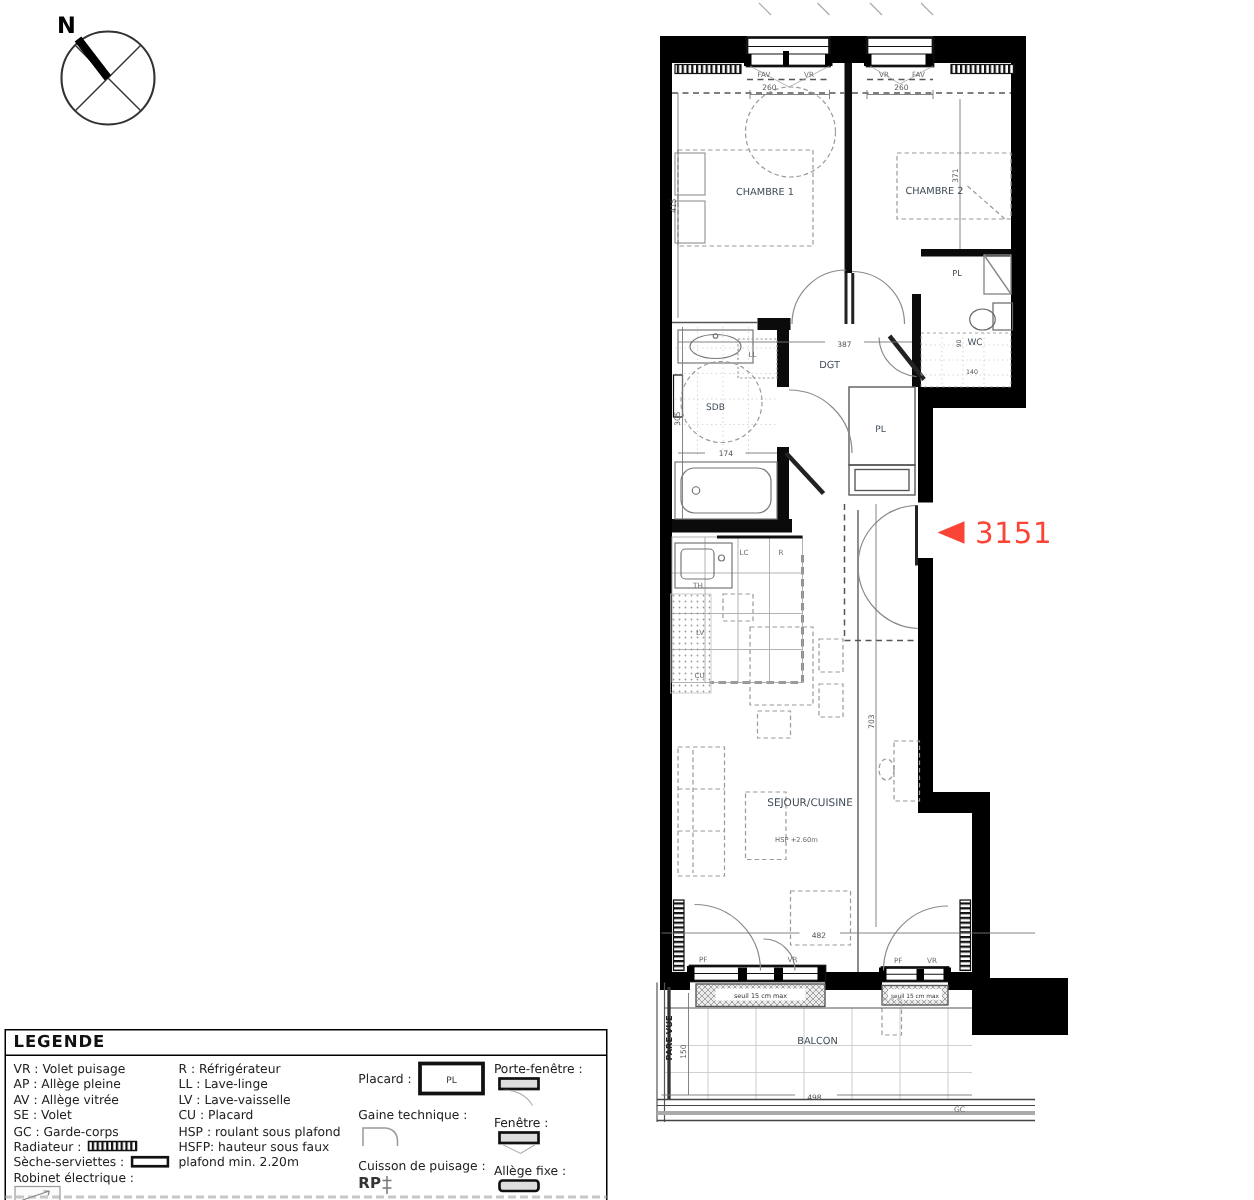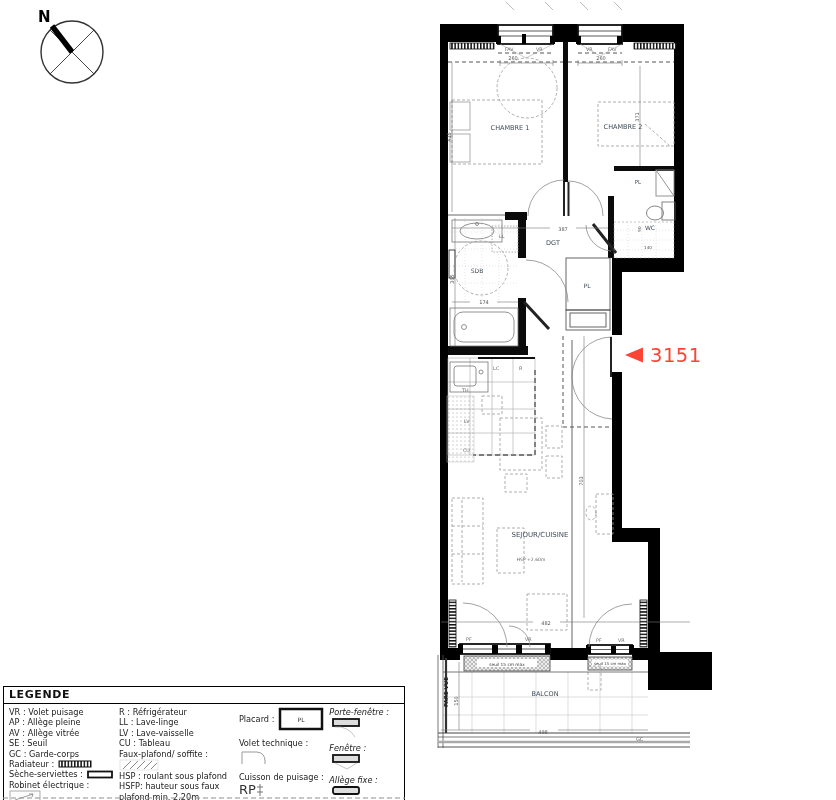--- a/index.html
+++ b/index.html
@@ -7,21 +7,21 @@
           font-family:"DejaVu Sans",sans-serif;}
   svg text{font-family:"DejaVu Sans",sans-serif;}
   
   .legend{position:absolute;left:3px;top:686px;width:402px;height:131px;
           border:1.3px solid #000;background:#fff;color:#222;box-sizing:border-box;}
   .legend-title{font-size:11px;font-weight:600;letter-spacing:.6px;padding:1px 5px 2px 5px;
           border-bottom:1px solid #000;color:#111;}
   .legend-body{display:flex;padding:3px 4px 0 5px;font-size:8.2px;line-height:10.4px;color:#222;}
   .lcol1{width:112px;} .lcol2{width:122px;} .lcol3{width:92px;} .lcol4{width:72px;}
   .lrow{display:flex;align-items:center;flex-wrap:wrap;column-gap:4px;}
-  .lcol3 .lrow{margin-bottom:6.5px;} .lcol4 .lrow{margin-bottom:3.5px;font-style:italic;}
+  .lcol3 .lrow{margin-bottom:6.5px;} .lcol4 .lrow{margin-bottom:3.5px;}
   .sym{display:inline-flex;align-items:center;flex:0 0 auto;}
   .cut-note{position:absolute;left:3px;top:796px;width:402px;height:4px;overflow:hidden;}
   .cut-note .streak{height:2px;margin-top:1px;
      background:repeating-linear-gradient(90deg,#9a9a9a 0 5px,transparent 5px 8px);opacity:.55;}
 </style>
 </head>
 <body>
 
 <div class="canvas">
 
@@ -347,21 +347,21 @@
       <div class="lrow">
             <span>VR : Volet puisage</span>
           </div>
       <div class="lrow">
             <span>AP : Allège pleine</span>
           </div>
       <div class="lrow">
             <span>AV : Allège vitrée</span>
           </div>
       <div class="lrow">
-            <span>SE : Seuil</span>
+            <span>SE : Volet</span>
           </div>
       <div class="lrow">
             <span>GC : Garde-corps</span>
           </div>
       <div class="lrow">
             <span>Radiateur :</span>
         <span class="sym">
           <svg width="34" height="8">
                 <rect x="1" y="1" width="32" height="6" fill="url(#ribsV)" stroke="#111" stroke-width="1"></rect>
               </svg>
@@ -390,61 +390,52 @@
       <div class="lrow">
             <span>R : Réfrigérateur</span>
           </div>
       <div class="lrow">
             <span>LL : Lave-linge</span>
           </div>
       <div class="lrow">
             <span>LV : Lave-vaisselle</span>
           </div>
       <div class="lrow">
-            <span>CU : Tableau</span>
-          </div>
-      <div class="lrow">
-            <span>Faux-plafond/ soffite :</span>
-        <span class="sym">
-          <svg width="40" height="12">
-                <rect x="1" y="1" width="38" height="10" fill="#fff" stroke="#ccc" stroke-width="0.5"></rect>
-          <path d="M4,10 L12,2 M11,10 L19,2 M18,10 L26,2 M25,10 L33,2 M32,10 L38,4" stroke="#888" stroke-width="1" fill="none"></path>
-              </svg>
-        </span>
+            <span>CU : Placard</span>
           </div>
       <div class="lrow">
             <span>HSP : roulant sous plafond</span>
           </div>
       <div class="lrow">
             <span>HSFP: hauteur sous faux plafond min. 2.20m</span>
           </div>
     </div>
 
     <div class="lcol3">
       <div class="lrow">
             <span>Placard :</span>
         <span class="sym">
           <svg width="46" height="24">
                 <rect x="2" y="2" width="42" height="20" fill="#fff" stroke="#111" stroke-width="2.5"></rect>
           <text x="23" y="15" font-size="6" text-anchor="middle" fill="#333">PL</text>
               </svg>
         </span>
           </div>
       <div class="lrow">
-            <span>Volet technique :</span>
+            <span>Gaine technique :</span>
         <span class="sym">
           <svg width="30" height="18">
                 <path d="M3,16 L3,4 L18,4 Q26,5 26,13 L26,16" fill="none" stroke="#999" stroke-width="1"></path>
               </svg>
         </span>
           </div>
       <div class="lrow">
             <span>Cuisson de puisage :</span>
         <span class="sym">
-          <span style="font-size:13px;font-weight:400;color:#333;">RP</span>
+          <span style="font-size:10px;font-weight:700;color:#333;">RP</span>
           <svg width="8" height="14">
                 <line x1="4" y1="1" x2="4" y2="13" stroke="#777" stroke-width="1"></line>
           <line x1="1" y1="4" x2="7" y2="4" stroke="#777" stroke-width="1"></line>
                 <line x1="1" y1="9" x2="7" y2="9" stroke="#777" stroke-width="1"></line>
               </svg>
         </span>
           </div>
 
     </div>
 

